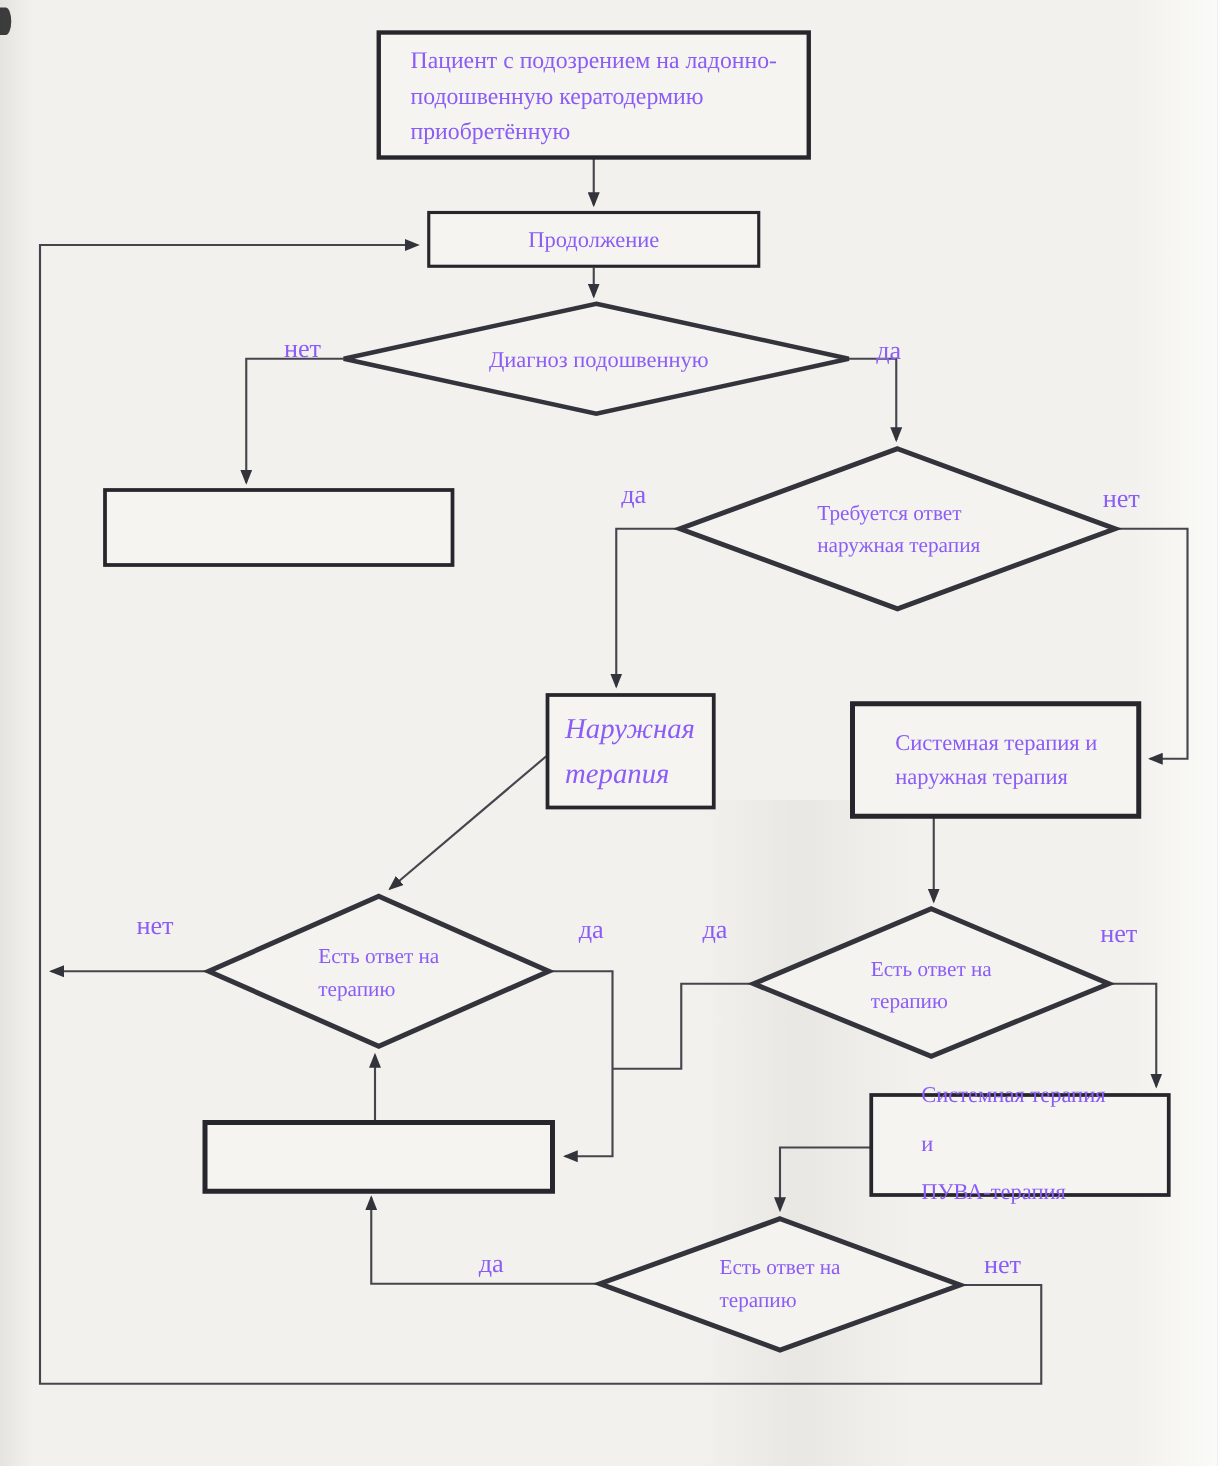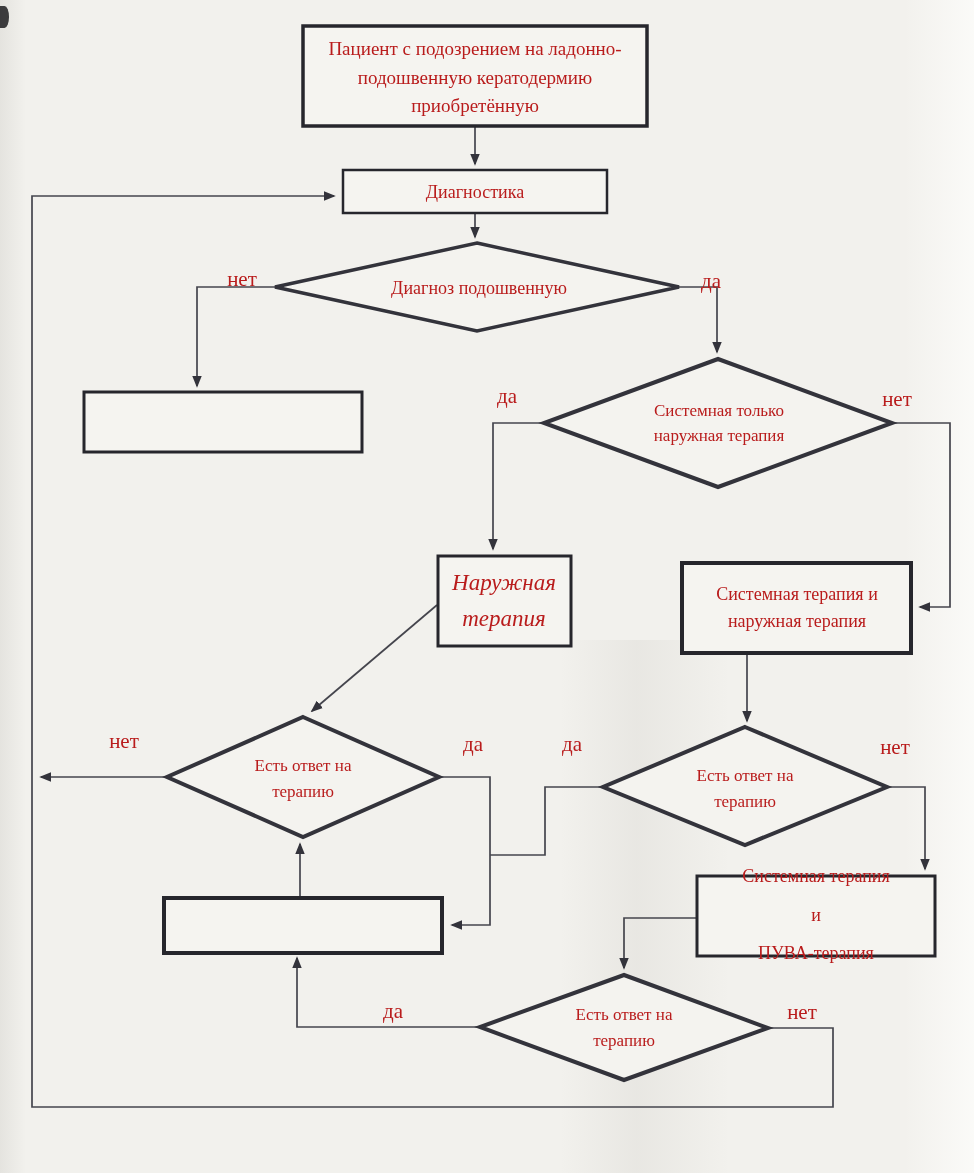--- a/index.html
+++ b/index.html
@@ -16,23 +16,23 @@
   .shade-band{left:560px;top:640px;width:170px;height:533px;
     background:linear-gradient(to right, rgba(120,115,105,0), rgba(120,115,105,0.08) 45%, rgba(120,115,105,0));}
   .shade-left{left:0;top:0;width:26px;height:100%;
     background:linear-gradient(to right, rgba(110,108,100,0.10), rgba(110,108,100,0));}
   .corner-mark{position:absolute;left:0;top:6px;width:9px;height:22px;
     background:#1d1d20;border-radius:0 60% 60% 0;opacity:.85;}
   svg.canvas{position:absolute;left:0;top:0;}
   .lbl{
     position:absolute;
     transform:translate(-50%,-50%);
-    text-align:center;
+    text-align:left;
     white-space:pre-line;
-    color:#b91c1c;
+    color:#8b5cf6;
     line-height:1.45;
   }
   .edge{font-size:21px;line-height:1;font-family:Liberation Serif, serif;}
   .t-patient{font-size:19px;line-height:1.5;}
   .t-diag{font-size:18px;}
   .t-d1{font-size:18px;}
   .t-search{font-size:18px;line-height:1.5;}
   .t-d2{font-size:17px;line-height:1.45;}
   .t-ext{font-size:23px;line-height:1.55;font-style:italic;}
   .t-sysext{font-size:18px;line-height:1.5;}
@@ -91,23 +91,23 @@
       <polygon points="718,359 892,423 718,487 544,423"></polygon>
       <polygon points="303,717 439,777 303,837 167,777"></polygon>
       <polygon points="745,727 887,787 745,845 603,787"></polygon>
       <polygon points="624,975 768,1028 624,1080 480,1027"></polygon>
     </g>
   </svg>
 
   <div class="lbl t-patient" style="left:475px;top:78px;">Пациент с подозрением на ладонно-
 подошвенную кератодермию
 приобретённую</div>
-  <div class="lbl t-diag" style="left:475px;top:192px;">Диагностика</div>
+  <div class="lbl t-diag" style="left:475px;top:192px;">Продолжение</div>
   <div class="lbl t-d1" style="left:479px;top:288px;">Диагноз подошвенную</div>
-  <div class="lbl t-d2" style="left:719px;top:424px;">Системная только
+  <div class="lbl t-d2" style="left:719px;top:424px;">Требуется ответ
 наружная терапия</div>
   <div class="lbl t-ext" style="left:504px;top:601px;">Наружная
 терапия</div>
   <div class="lbl t-sysext" style="left:797px;top:608px;">Системная терапия и
 наружная терапия</div>
   <div class="lbl t-resp" style="left:303px;top:778px;">Есть ответ на
 терапию</div>
   <div class="lbl t-resp" style="left:745px;top:788px;">Есть ответ на
 терапию</div>
   <div class="lbl t-puva" style="left:816px;top:915px;">Системная терапия и

